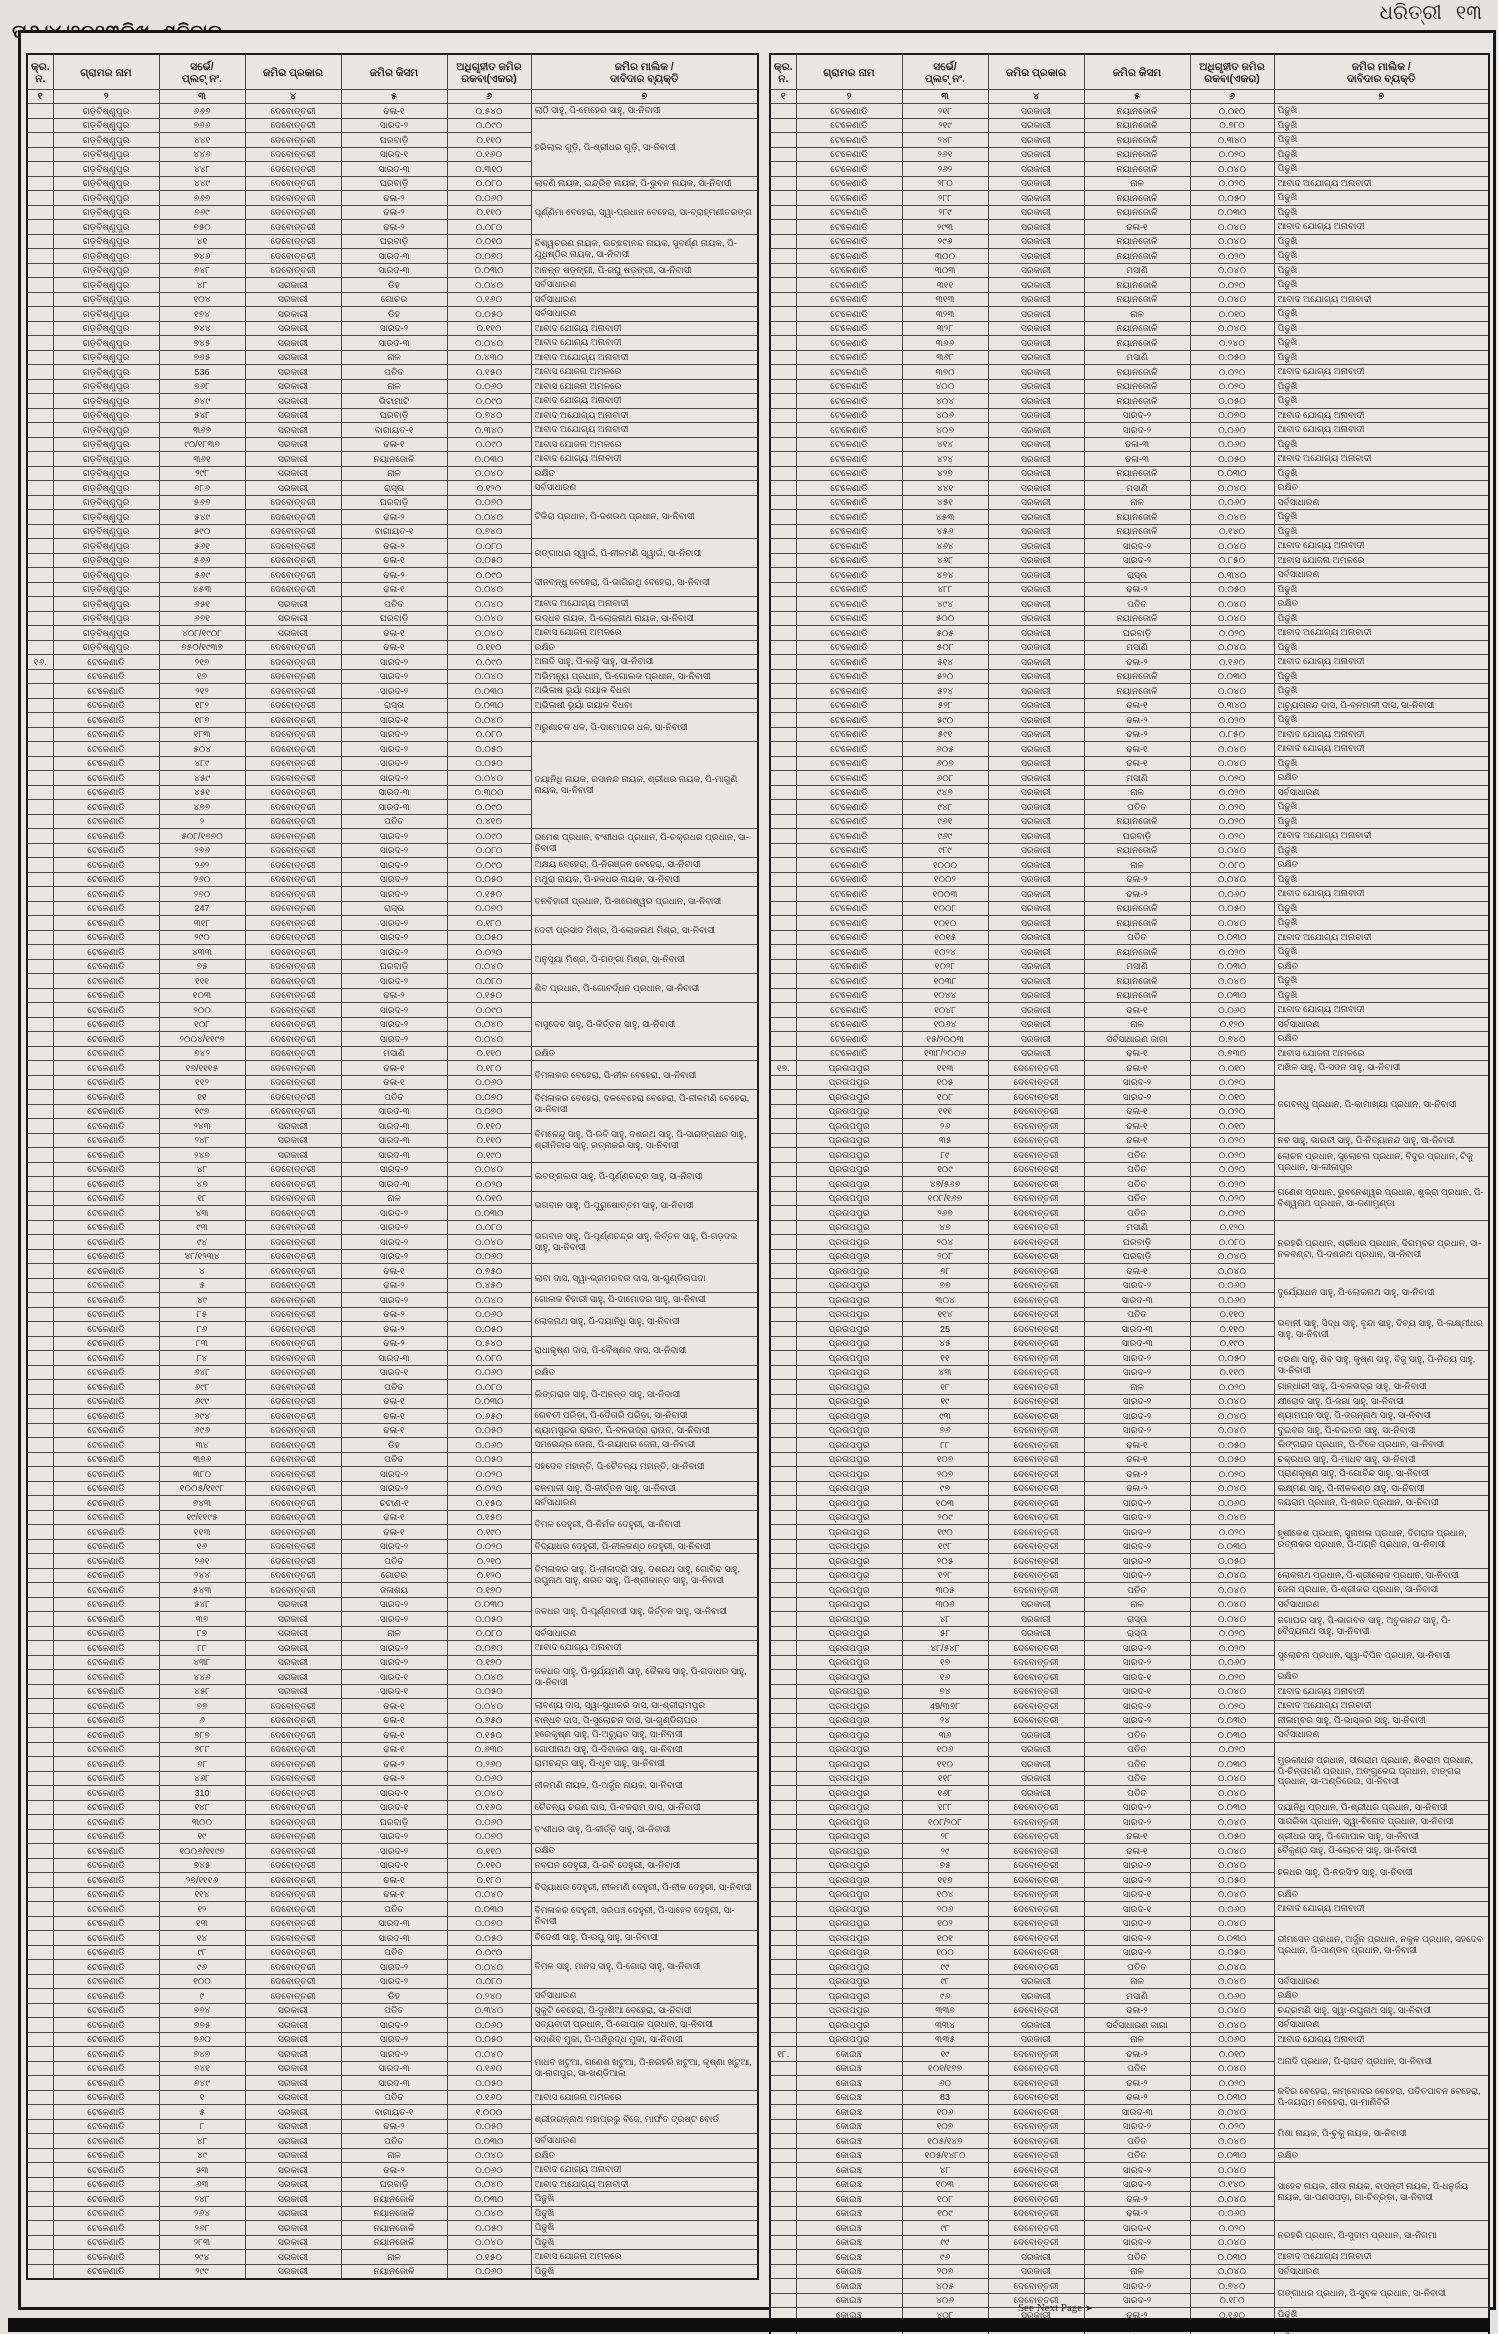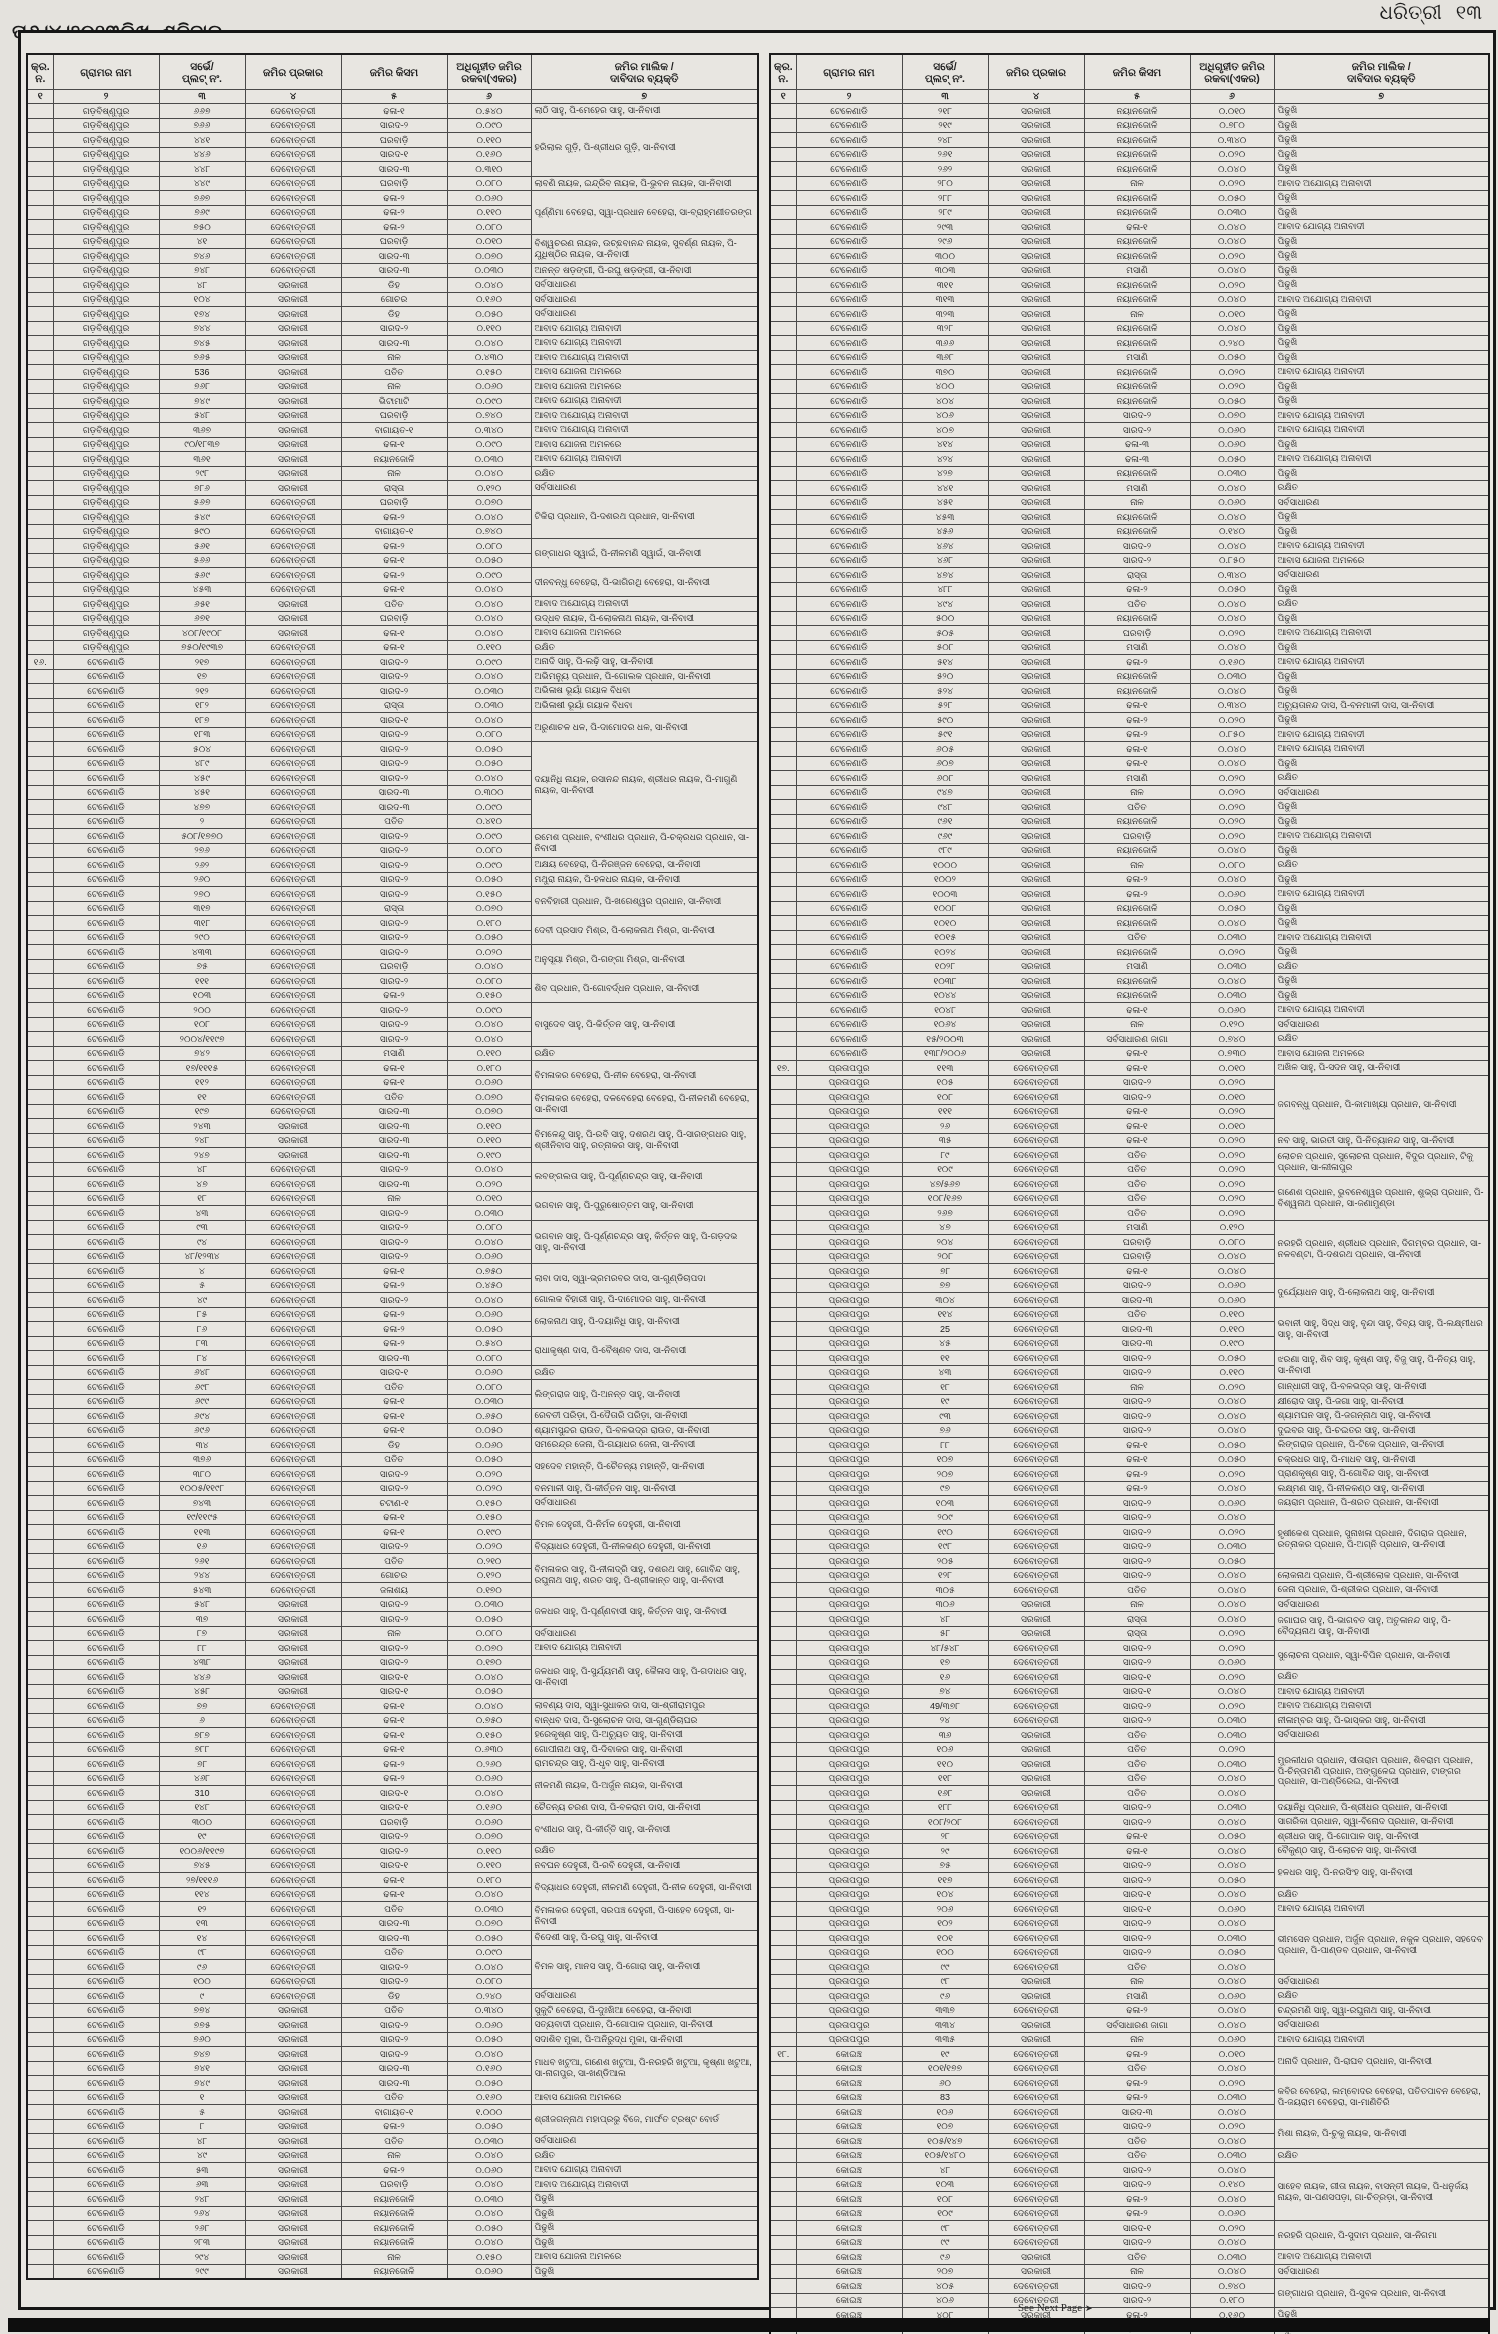--- a/index.html
+++ b/index.html
@@ -561,21 +561,21 @@
           <td class="c1">ଟେଳେଣାଡି</td>
           <td class="c2">୨୭୦</td>
           <td class="c3">ଦେବୋତ୍ତରୀ</td>
           <td class="c4">ସାରଦ-୨</td>
           <td class="c5">୦.୧୫୦</td>
           <td class="c6" rowspan="2">ବନବିହାରୀ ପ୍ରଧାନ, ପି-ଖଗେଶ୍ୱର ପ୍ରଧାନ, ସା-ନିବାସୀ</td>
         </tr>
         <tr>
           <td class="c0"></td>
           <td class="c1">ଟେଳେଣାଡି</td>
-          <td class="c2">୩୧୭</td>
+          <td class="c2">247</td>
           <td class="c3">ଦେବୋତ୍ତରୀ</td>
           <td class="c4">ରାସ୍ତା</td>
           <td class="c5">୦.୦୭୦</td>
         </tr>
         <tr>
           <td class="c0"></td>
           <td class="c1">ଟେଳେଣାଡି</td>
           <td class="c2">୩୧୮</td>
           <td class="c3">ଦେବୋତ୍ତରୀ</td>
           <td class="c4">ସାରଦ-୨</td>

